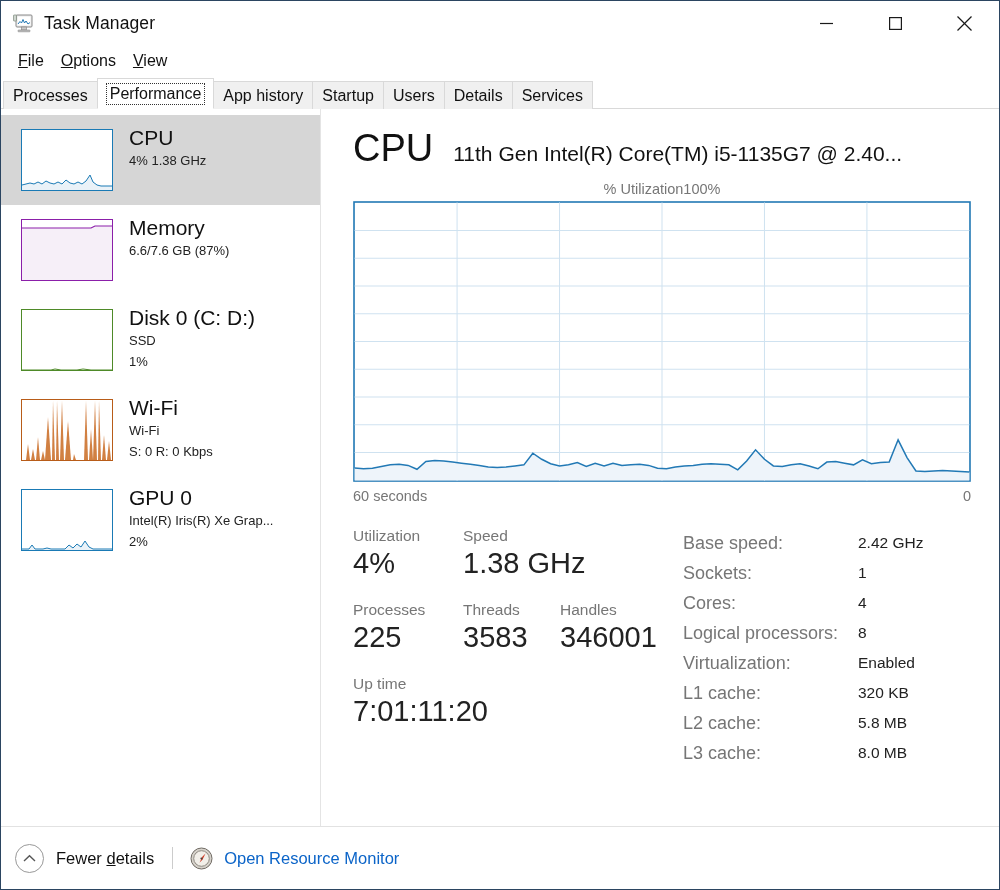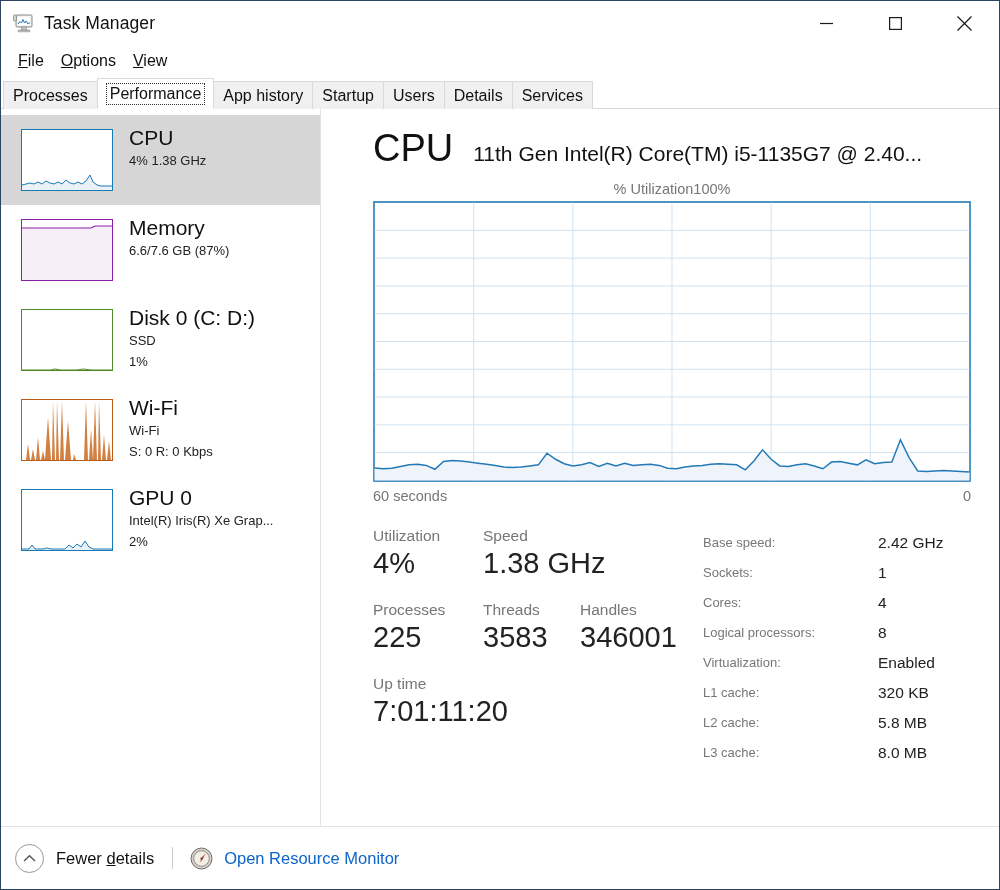--- a/index.html
+++ b/index.html
@@ -84,21 +84,20 @@
   .tab.selected .tab-focus {
     border: 1px dotted #333333;
     padding: 1px 3px;
     display: inline-block;
   }
 
   
   .body {
     flex: 1 1 auto; display: flex; min-height: 0;
     border-bottom: 1px solid #e2e2e2;
-    gap: 20px;
   }
 
   
   .sidebar {
     width: 320px; flex: 0 0 320px;
     background: #ffffff;
     border-right: 1px solid #e4e4e4;
     padding-top: 6px;
     overflow: hidden;
   }
@@ -161,21 +160,21 @@
     display: flex; margin-top: 22px;
   }
   .stats-left { width: 330px; flex: 0 0 330px; }
   .stat-row { display: flex; margin-bottom: 18px; }
   .stat-cell { flex: 0 0 auto; }
   .stat-label { font-size: 15.5px; color: #767676; line-height: 19px; }
   .stat-value { font-size: 29px; color: #222222; line-height: 37px; font-weight: 300; }
 
   .stats-right { flex: 1 1 auto; padding-top: 2px; }
   .spec-row { display: flex; line-height: 30px; }
-  .spec-key { width: 175px; flex: 0 0 175px; font-size: 13px; color: #767676; }
+  .spec-key { width: 175px; flex: 0 0 175px; font-size: 18px; color: #767676; }
   .spec-val { font-size: 15.5px; color: #222222; }
 
   
   .statusbar {
     height: 62px; flex: 0 0 62px;
     display: flex; align-items: center;
     padding-left: 14px;
     background: #ffffff;
   }
   .fewer {

